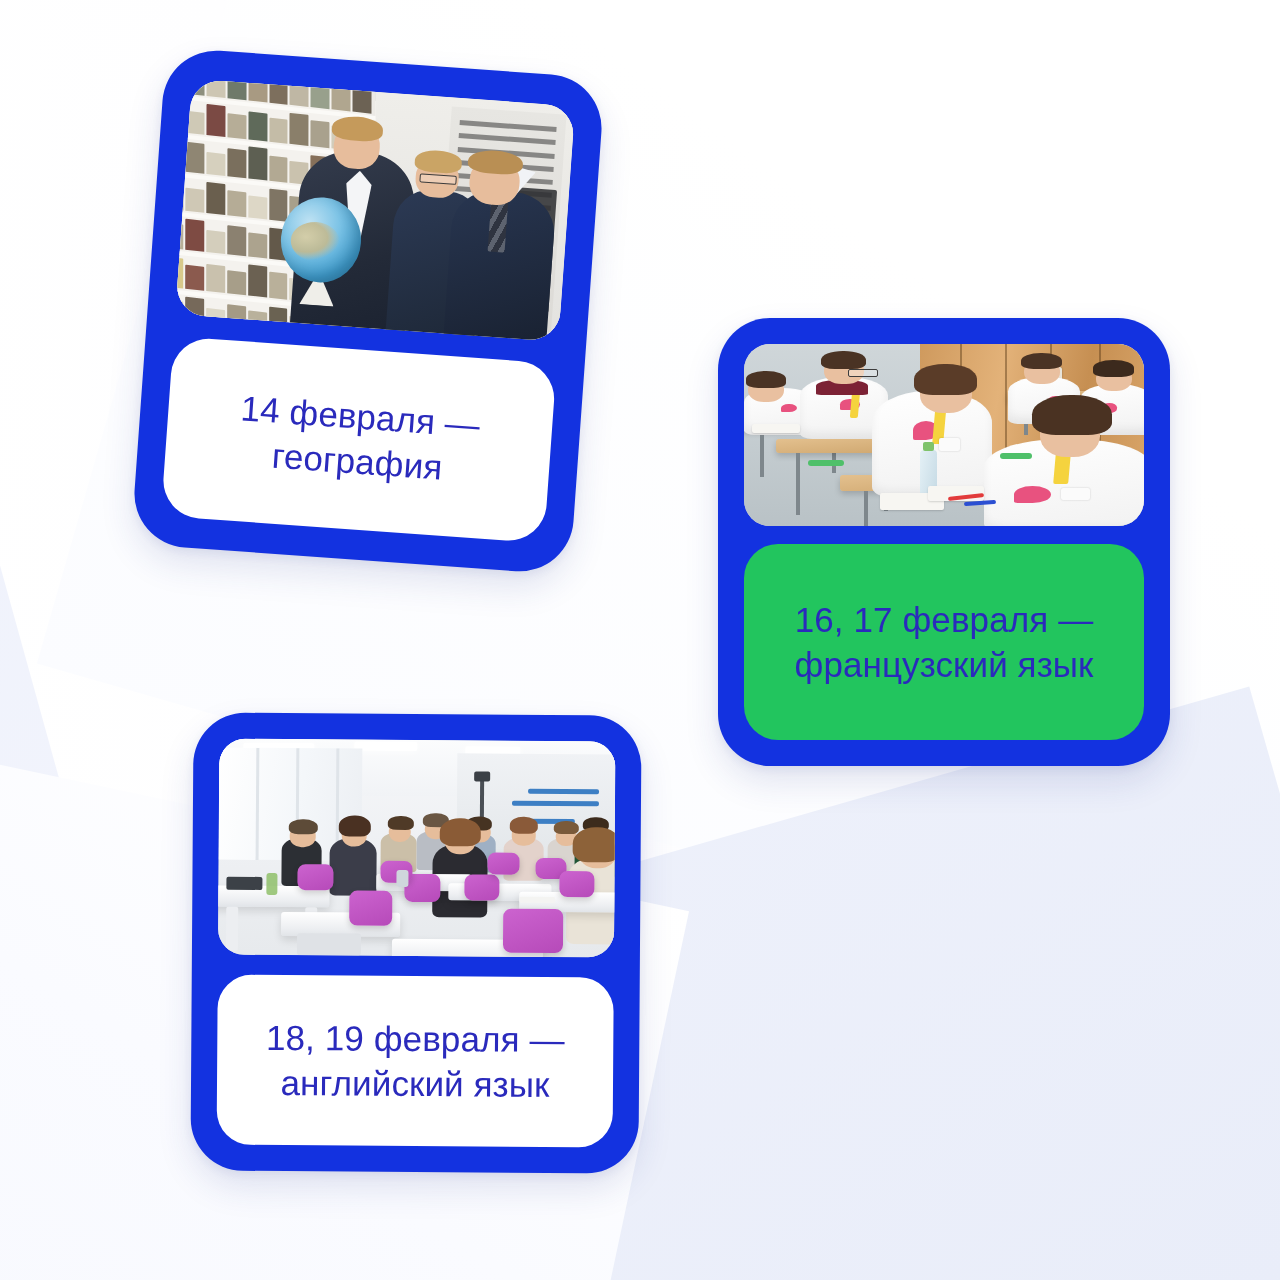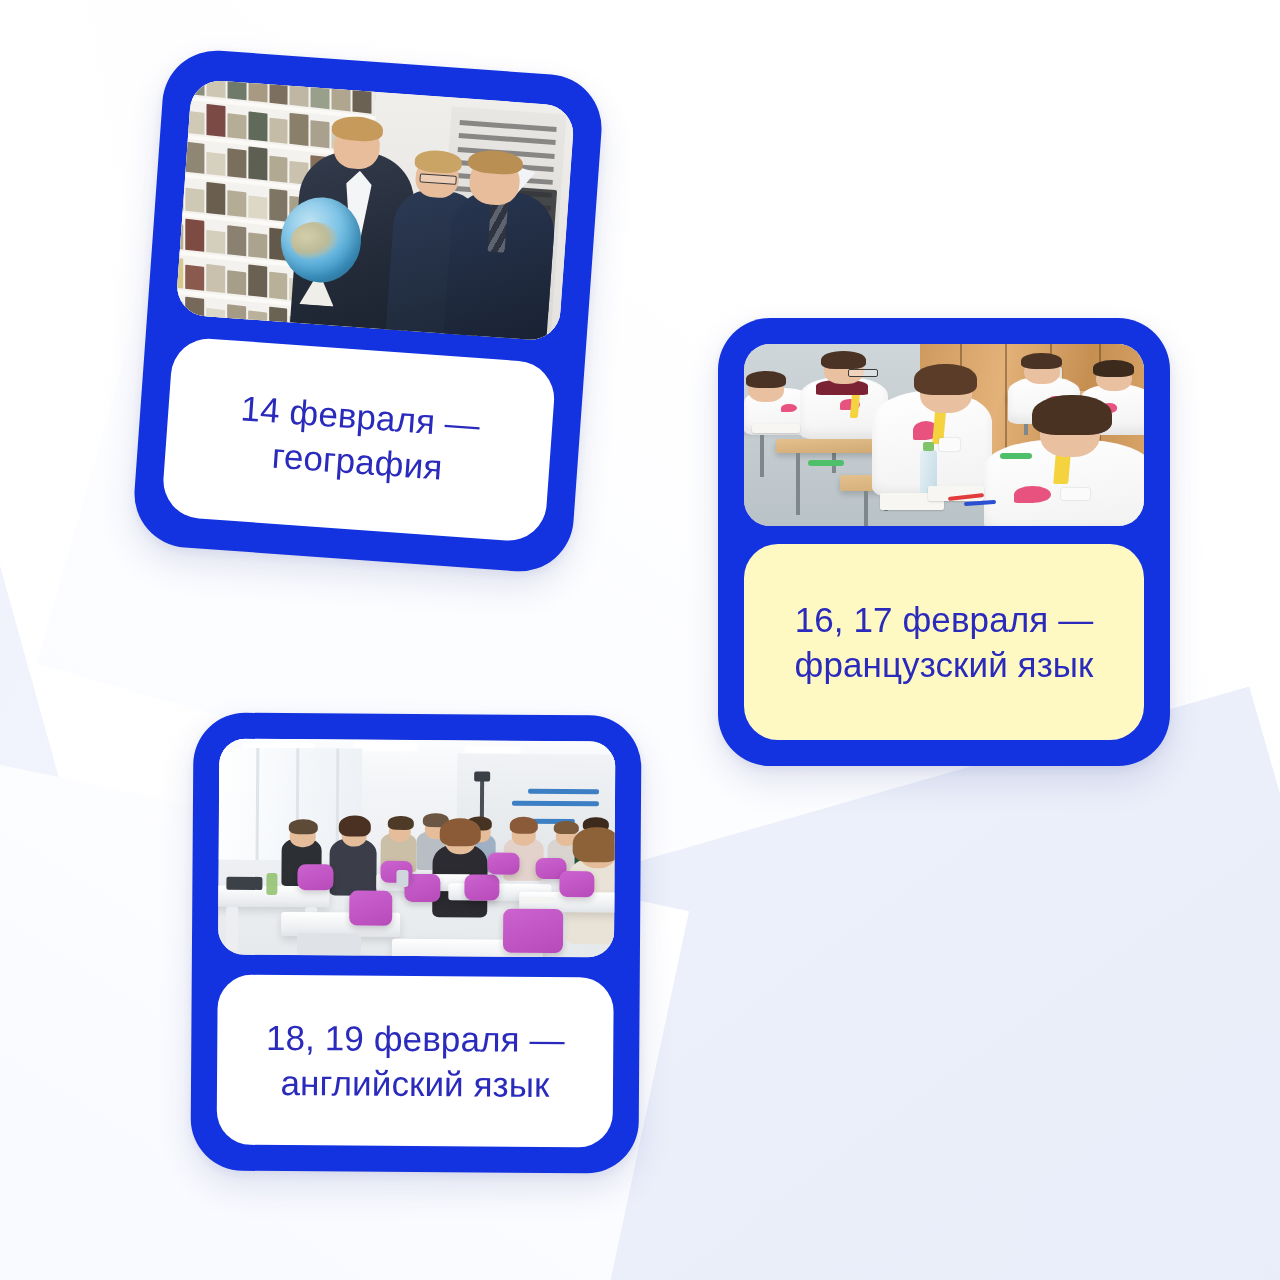--- a/index.html
+++ b/index.html
@@ -453,21 +453,21 @@
         <div class="p2-bottle"></div>
         <div class="p2-paper" style="left:34%;top:82%;width:16%;height:9%"></div>
         <div class="p2-paper" style="left:46%;top:78%;width:14%;height:8%"></div>
         <div class="p2-paper" style="left:2%;top:44%;width:12%;height:5%"></div>
         <div class="p2-pen" style="left:51%;top:83%;width:9%;background:#e23b3b;transform:rotate(-6deg)"></div>
         <div class="p2-pen" style="left:55%;top:86%;width:8%;background:#2b4fd2;transform:rotate(-4deg)"></div>
         <div class="p2-pen" style="left:16%;top:64%;width:9%;height:6px;background:#4fc06a;border-radius:3px"></div>
         <div class="p2-pen" style="left:64%;top:60%;width:8%;height:6px;background:#4fc06a;border-radius:3px"></div>
       </div>
     </div>
-    <div class="card-label" style="background: #fef9c3;">
+    <div class="card-label" style="background: #22c55e;">
       <span>16, 17 февраля — французский язык</span>
     </div>
   </div>
 
   <div class="card" id="card-english" style="--brand: #1332e0; --ink: #2a2abc;">
     <div class="card-photo">
       <div class="ph">
         <div class="p3-room"></div>
         <div class="p3-ceil"></div>
         <div class="p3-panel" style="left:6%;top:2%;width:18%;height:4%"></div>

